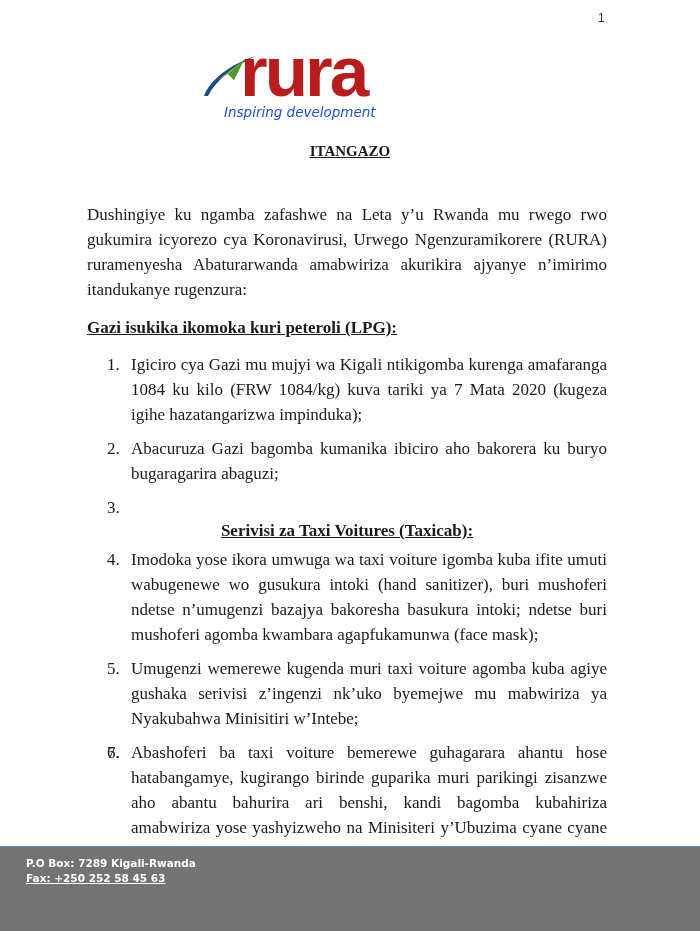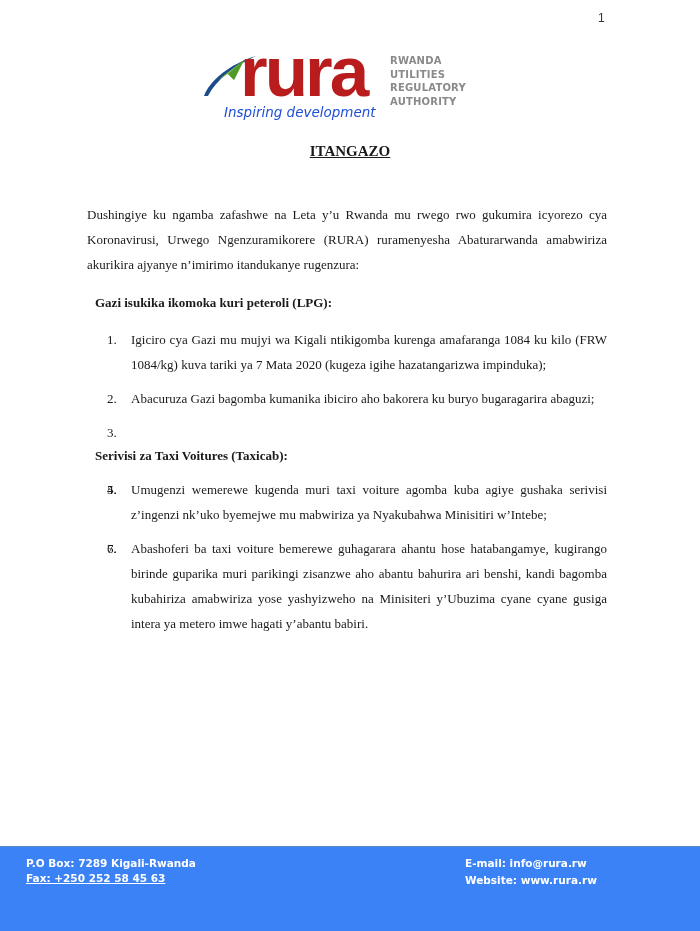--- a/index.html
+++ b/index.html
@@ -27,31 +27,31 @@
   .logo-authority {
     position: absolute; left: 190px; top: 6px;
     font-family: "DejaVu Sans", sans-serif; font-weight: bold;
     font-size: 10px; line-height: 13.5px; color: #8a8a8a; letter-spacing: 0.2px;
   }
   .logo-authority div { white-space: nowrap; }
   .doc-title {
     position: absolute; top: 143px; left: 0; width: 700px; text-align: center;
     font-weight: bold; font-size: 15px; text-decoration: underline;
   }
-  .content { position: absolute; left: 87px; top: 202px; width: 520px; font-size: 13px; line-height: 25px; }
+  .content { position: absolute; left: 87px; top: 202px; width: 520px; font-size: 17px; line-height: 25px; }
   .intro { text-align: justify; margin: 0; }
   .section-heading {
-    font-weight: bold; margin: 8px;
+    font-weight: bold; text-decoration: underline; margin: 0;
   }
   ol { margin: 0; padding: 0; list-style: none; }
   li { position: relative; padding-left: 44px; text-align: justify; }
   li .num { position: absolute; left: 20px; top: 0; }
   .footer {
     position: absolute; left: 0; top: 846px; width: 700px; height: 85px;
-    background: #3b82f6;
+    background: #737373;
     border-top: 1px solid #5b8ec0;
     font-family: "DejaVu Sans", sans-serif; font-weight: bold; font-size: 10.5px;
     color: #ffffff;
   }
   .footer-left { position: absolute; left: 26px; top: 8px; line-height: 17px; }
   .footer-left .fax { line-height: 13px; text-decoration: underline; }
   .footer-right { position: absolute; left: 465px; top: 8px; line-height: 17px; }
 </style>
 </head>
 <body>
@@ -59,51 +59,41 @@
 <div class="page-number">1</div>
 
 <div class="logo">
   <svg class="logo-mark" viewBox="0 0 60 52">
     <path d="M4 46 C 10 30, 30 14, 56 6 C 34 16, 16 30, 8 46 Z" fill="#1b4b8a"></path>
     <path d="M18 30 L 44 10 L 34 30 L 28 24 Z" fill="#7cc242"></path>
     <path d="M28 24 L 44 10 L 34 30 Z" fill="#4f9a2a"></path>
   </svg>
   <div class="logo-word">rura</div>
   <div class="logo-tagline">Inspiring development</div>
-  <div class="logo-authority">
-    <div>RWANDA</div>
-    <div>UTILITIES</div>
-    <div>REGULATORY</div>
-    <div>AUTHORITY</div>
-  </div>
 </div>
 
 <div class="doc-title">ITANGAZO</div>
 
 <div class="content">
   <p class="intro">Dushingiye ku ngamba zafashwe na Leta y’u Rwanda mu rwego rwo gukumira icyorezo cya Koronavirusi, Urwego Ngenzuramikorere (RURA) ruramenyesha Abaturarwanda amabwiriza akurikira ajyanye n’imirimo itandukanye rugenzura:</p>
 
   <p class="section-heading" style="margin-top:13px;">Gazi isukika ikomoka kuri peteroli (LPG):</p>
   <ol style="margin-top:12px;">
     <li><span class="num">1.</span><span>Igiciro cya Gazi mu mujyi wa Kigali ntikigomba kurenga amafaranga 1084 ku kilo (FRW 1084/kg) kuva tariki ya 7 Mata 2020 (kugeza igihe hazatangarizwa impinduka);</span></li>
     <li style="margin-top:9px;"><span class="num">2.</span><span>Abacuruza Gazi bagomba kumanika ibiciro aho bakorera ku buryo bugaragarira abaguzi;</span></li>
     <li style="margin-top:9px;"><span class="num">3.</span></li>
   </ol>
 
-  <p class="section-heading" style="margin-top:32px;">Serivisi za Taxi Voitures (Taxicab):</p>
+  <p class="section-heading" style="margin-top:32px;text-align:center;">Serivisi za Taxi Voitures (Taxicab):</p>
   <ol style="margin-top:4px;">
-    <li><span class="num">4.</span></li>
+    <li><span class="num">4.</span><span>Imodoka yose ikora umwuga wa taxi voiture igomba kuba ifite umuti wabugenewe wo gusukura intoki (hand sanitizer), buri mushoferi ndetse n’umugenzi bazajya bakoresha basukura intoki; ndetse buri mushoferi agomba kwambara agapfukamunwa (face mask);</span></li>
     <li style="margin-top:9px;"><span class="num">5.</span><span>Umugenzi wemerewe kugenda muri taxi voiture agomba kuba agiye gushaka serivisi z’ingenzi nk’uko byemejwe mu mabwiriza ya Nyakubahwa Minisitiri w’Intebe;</span></li>
     <li style="margin-top:9px;"><span class="num">6.</span></li>
     <li style="margin-top:9px;"><span class="num">7.</span><span>Abashoferi ba taxi voiture bemerewe guhagarara ahantu hose hatabangamye, kugirango birinde guparika muri parikingi zisanzwe aho abantu bahurira ari benshi, kandi bagomba kubahiriza amabwiriza yose yashyizweho na Minisiteri y’Ubuzima cyane cyane gusiga intera ya metero imwe hagati y’abantu babiri.</span></li>
   </ol>
 </div>
 
 <div class="footer">
   <div class="footer-left">
     <div>P.O Box: 7289 Kigali-Rwanda</div>
     <div class="fax">Fax: +250 252 58 45 63</div>
   </div>
-  <div class="footer-right">
-    <div>E-mail: info@rura.rw</div>
-    <div>Website: www.rura.rw</div>
-  </div>
 </div>
 
 </body></html>

